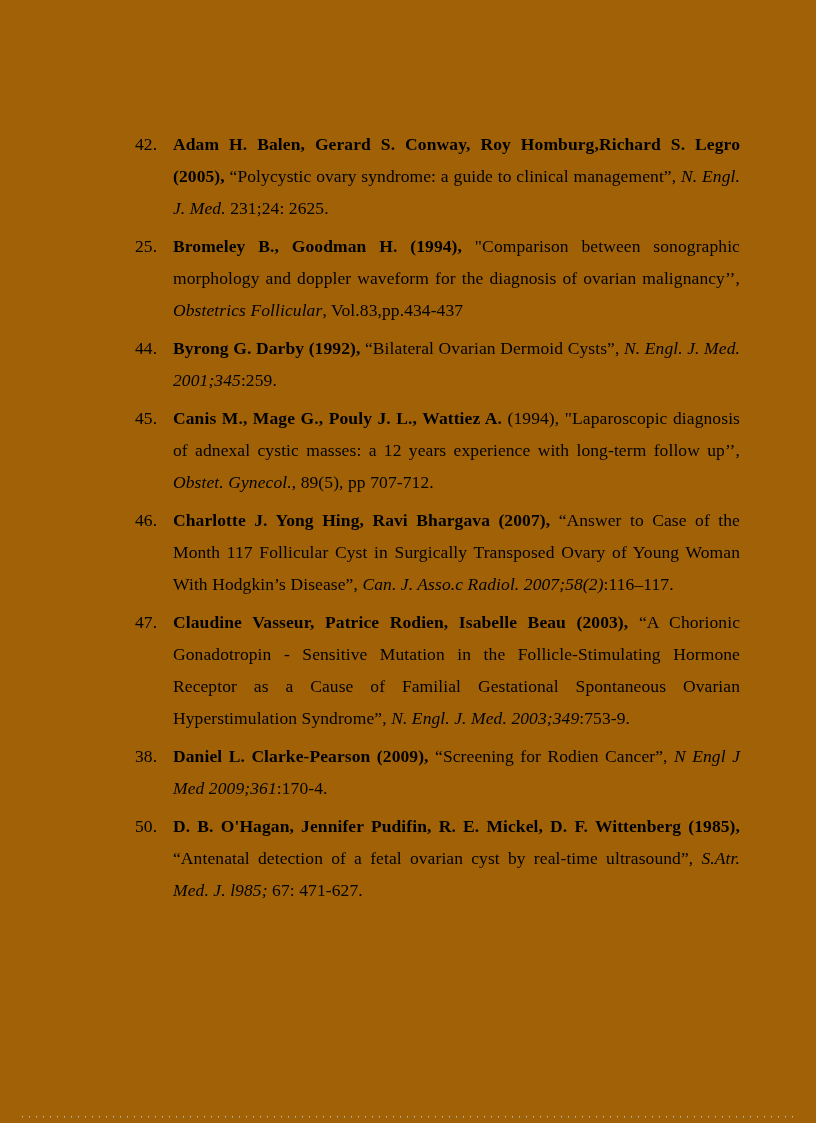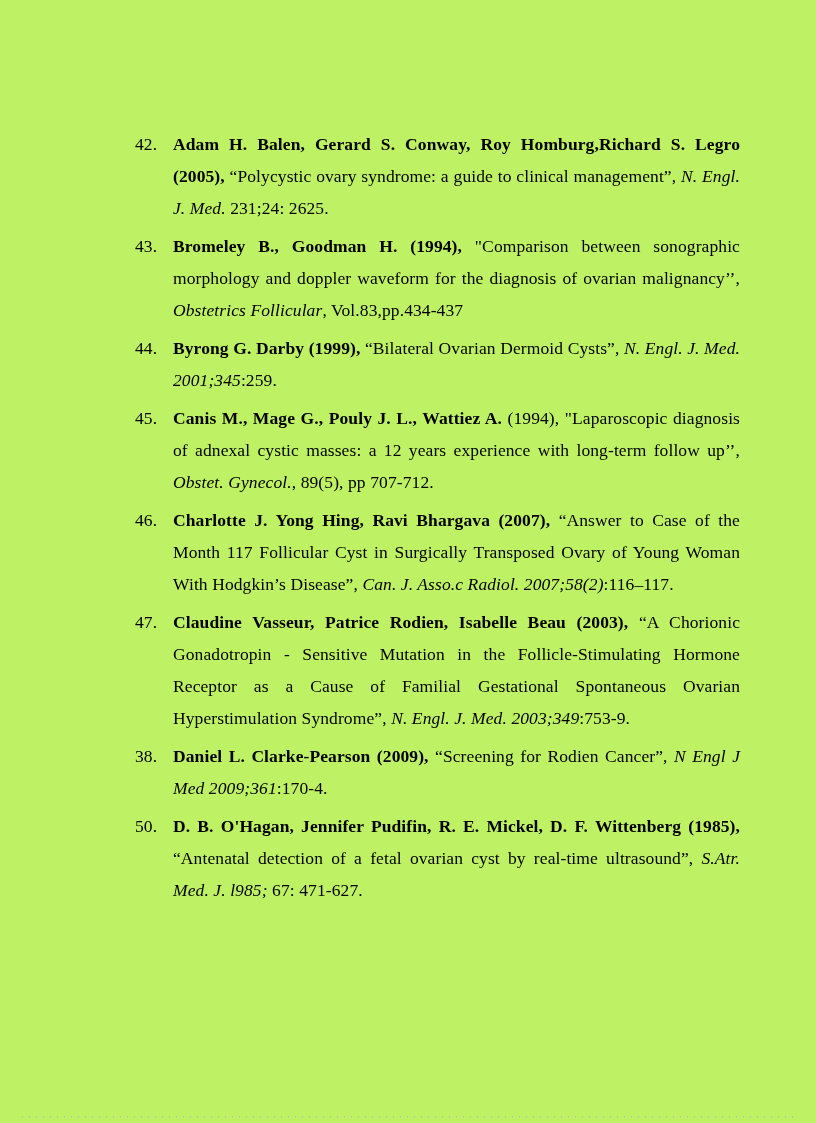--- a/index.html
+++ b/index.html
@@ -13,21 +13,21 @@
     position: relative;
     overflow: hidden;
     font-family: "Liberation Serif", "DejaVu Serif", serif;
     color: #000000;
   }
   .page {
     position: absolute;
     top: 0; left: 0;
     width: 816px;
     height: 1123px;
-    background: #bef264;
+    background: #a16207;
   }
   .refs {
     position: absolute;
     top: 128px;
     left: 135px;
     width: 605px;
   }
   .ref {
     position: relative;
     padding-left: 38px;
@@ -56,22 +56,22 @@
     background-size: auto 1.5px;
     background-repeat: repeat-x;
   }
 </style>
 </head>
 <body>
 
 <div class="page">
   <div class="refs">
       <div class="ref"><span class="ref-num">42.</span><span class="ref-body"><span class="seg-bold">Adam H. Balen, Gerard S. Conway, Roy Homburg,Richard S. Legro (2005), </span><span class="seg-normal">“Polycystic ovary syndrome: a guide to clinical management”, </span><span class="seg-italic">N. Engl. J. Med. </span><span class="seg-normal">231;24: 2625.</span></span></div>
-      <div class="ref"><span class="ref-num">43.</span><span class="ref-body"><span class="seg-bold">Bromeley B., Goodman H. (1994), </span><span class="seg-normal">"Comparison between sonographic morphology and doppler waveform for the diagnosis of ovarian malignancy’’, </span><span class="seg-italic">Obstetrics Follicular</span><span class="seg-normal">, Vol.83,pp.434-437</span></span></div>
-      <div class="ref"><span class="ref-num">44.</span><span class="ref-body"><span class="seg-bold">Byrong G. Darby (1999), </span><span class="seg-normal">“Bilateral Ovarian Dermoid Cysts”, </span><span class="seg-italic">N. Engl. J. Med. 2001;345</span><span class="seg-normal">:259.</span></span></div>
+      <div class="ref"><span class="ref-num">25.</span><span class="ref-body"><span class="seg-bold">Bromeley B., Goodman H. (1994), </span><span class="seg-normal">"Comparison between sonographic morphology and doppler waveform for the diagnosis of ovarian malignancy’’, </span><span class="seg-italic">Obstetrics Follicular</span><span class="seg-normal">, Vol.83,pp.434-437</span></span></div>
+      <div class="ref"><span class="ref-num">44.</span><span class="ref-body"><span class="seg-bold">Byrong G. Darby (1992), </span><span class="seg-normal">“Bilateral Ovarian Dermoid Cysts”, </span><span class="seg-italic">N. Engl. J. Med. 2001;345</span><span class="seg-normal">:259.</span></span></div>
       <div class="ref"><span class="ref-num">45.</span><span class="ref-body"><span class="seg-bold">Canis M., Mage G., Pouly J. L., Wattiez A. </span><span class="seg-normal">(1994), "Laparoscopic diagnosis of adnexal cystic masses: a 12 years experience with long-term follow up’’, </span><span class="seg-italic">Obstet. Gynecol.</span><span class="seg-normal">, 89(5), pp 707-712.</span></span></div>
       <div class="ref"><span class="ref-num">46.</span><span class="ref-body"><span class="seg-bold">Charlotte J. Yong Hing, Ravi Bhargava (2007), </span><span class="seg-normal">“Answer to Case of the Month 117 Follicular Cyst in Surgically Transposed Ovary of Young Woman With Hodgkin’s Disease”, </span><span class="seg-italic">Can. J. Asso.c Radiol. 2007;58(2)</span><span class="seg-normal">:116–117.</span></span></div>
       <div class="ref"><span class="ref-num">47.</span><span class="ref-body"><span class="seg-bold">Claudine Vasseur, Patrice Rodien, Isabelle Beau (2003), </span><span class="seg-normal">“A Chorionic Gonadotropin - Sensitive Mutation in the Follicle-Stimulating Hormone Receptor as a Cause of Familial Gestational Spontaneous Ovarian Hyperstimulation Syndrome”, </span><span class="seg-italic">N. Engl. J. Med. 2003;349</span><span class="seg-normal">:753-9.</span></span></div>
       <div class="ref"><span class="ref-num">38.</span><span class="ref-body"><span class="seg-bold">Daniel L. Clarke-Pearson (2009), </span><span class="seg-normal">“Screening for Rodien Cancer”, </span><span class="seg-italic">N Engl J Med 2009;361</span><span class="seg-normal">:170-4.</span></span></div>
       <div class="ref"><span class="ref-num">50.</span><span class="ref-body"><span class="seg-bold">D. B. O'Hagan, Jennifer Pudifin, R. E. Mickel, D. F. Wittenberg (1985), </span><span class="seg-normal">“Antenatal detection of a fetal ovarian cyst by real-time ultrasound”, </span><span class="seg-italic">S.Atr. Med. J. l985; </span><span class="seg-normal">67: 471-627.</span></span></div>
     </div>
   <div class="bottom-dotted"></div>
 </div>
 
 </body></html>

